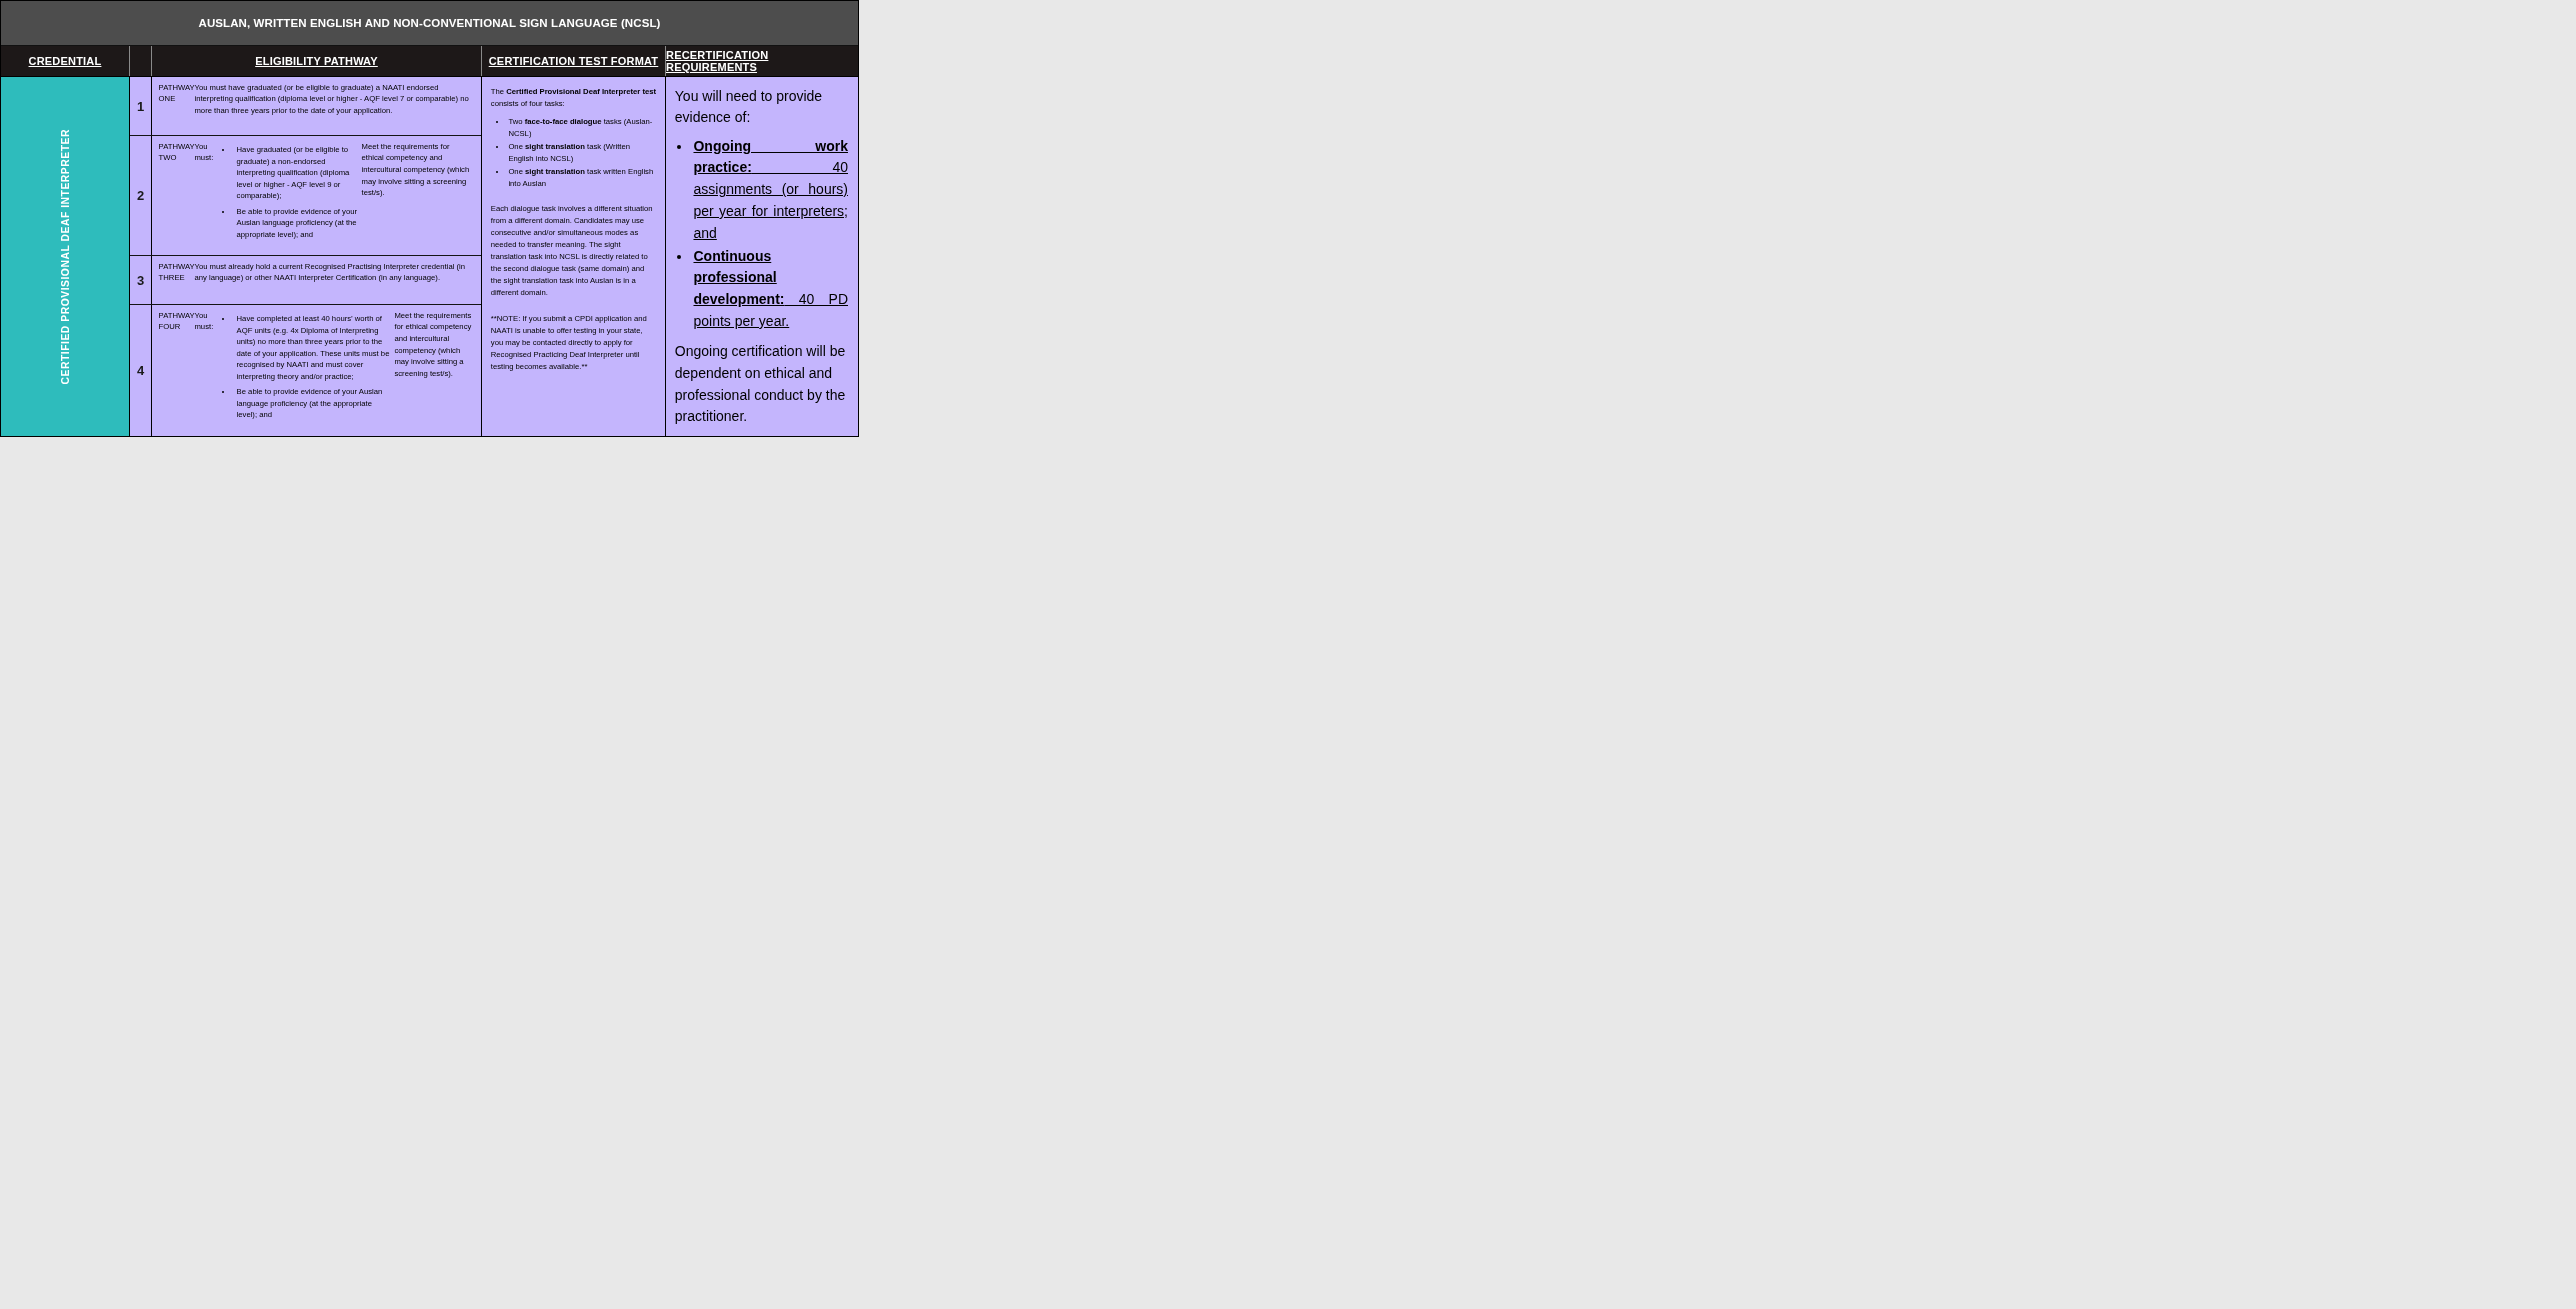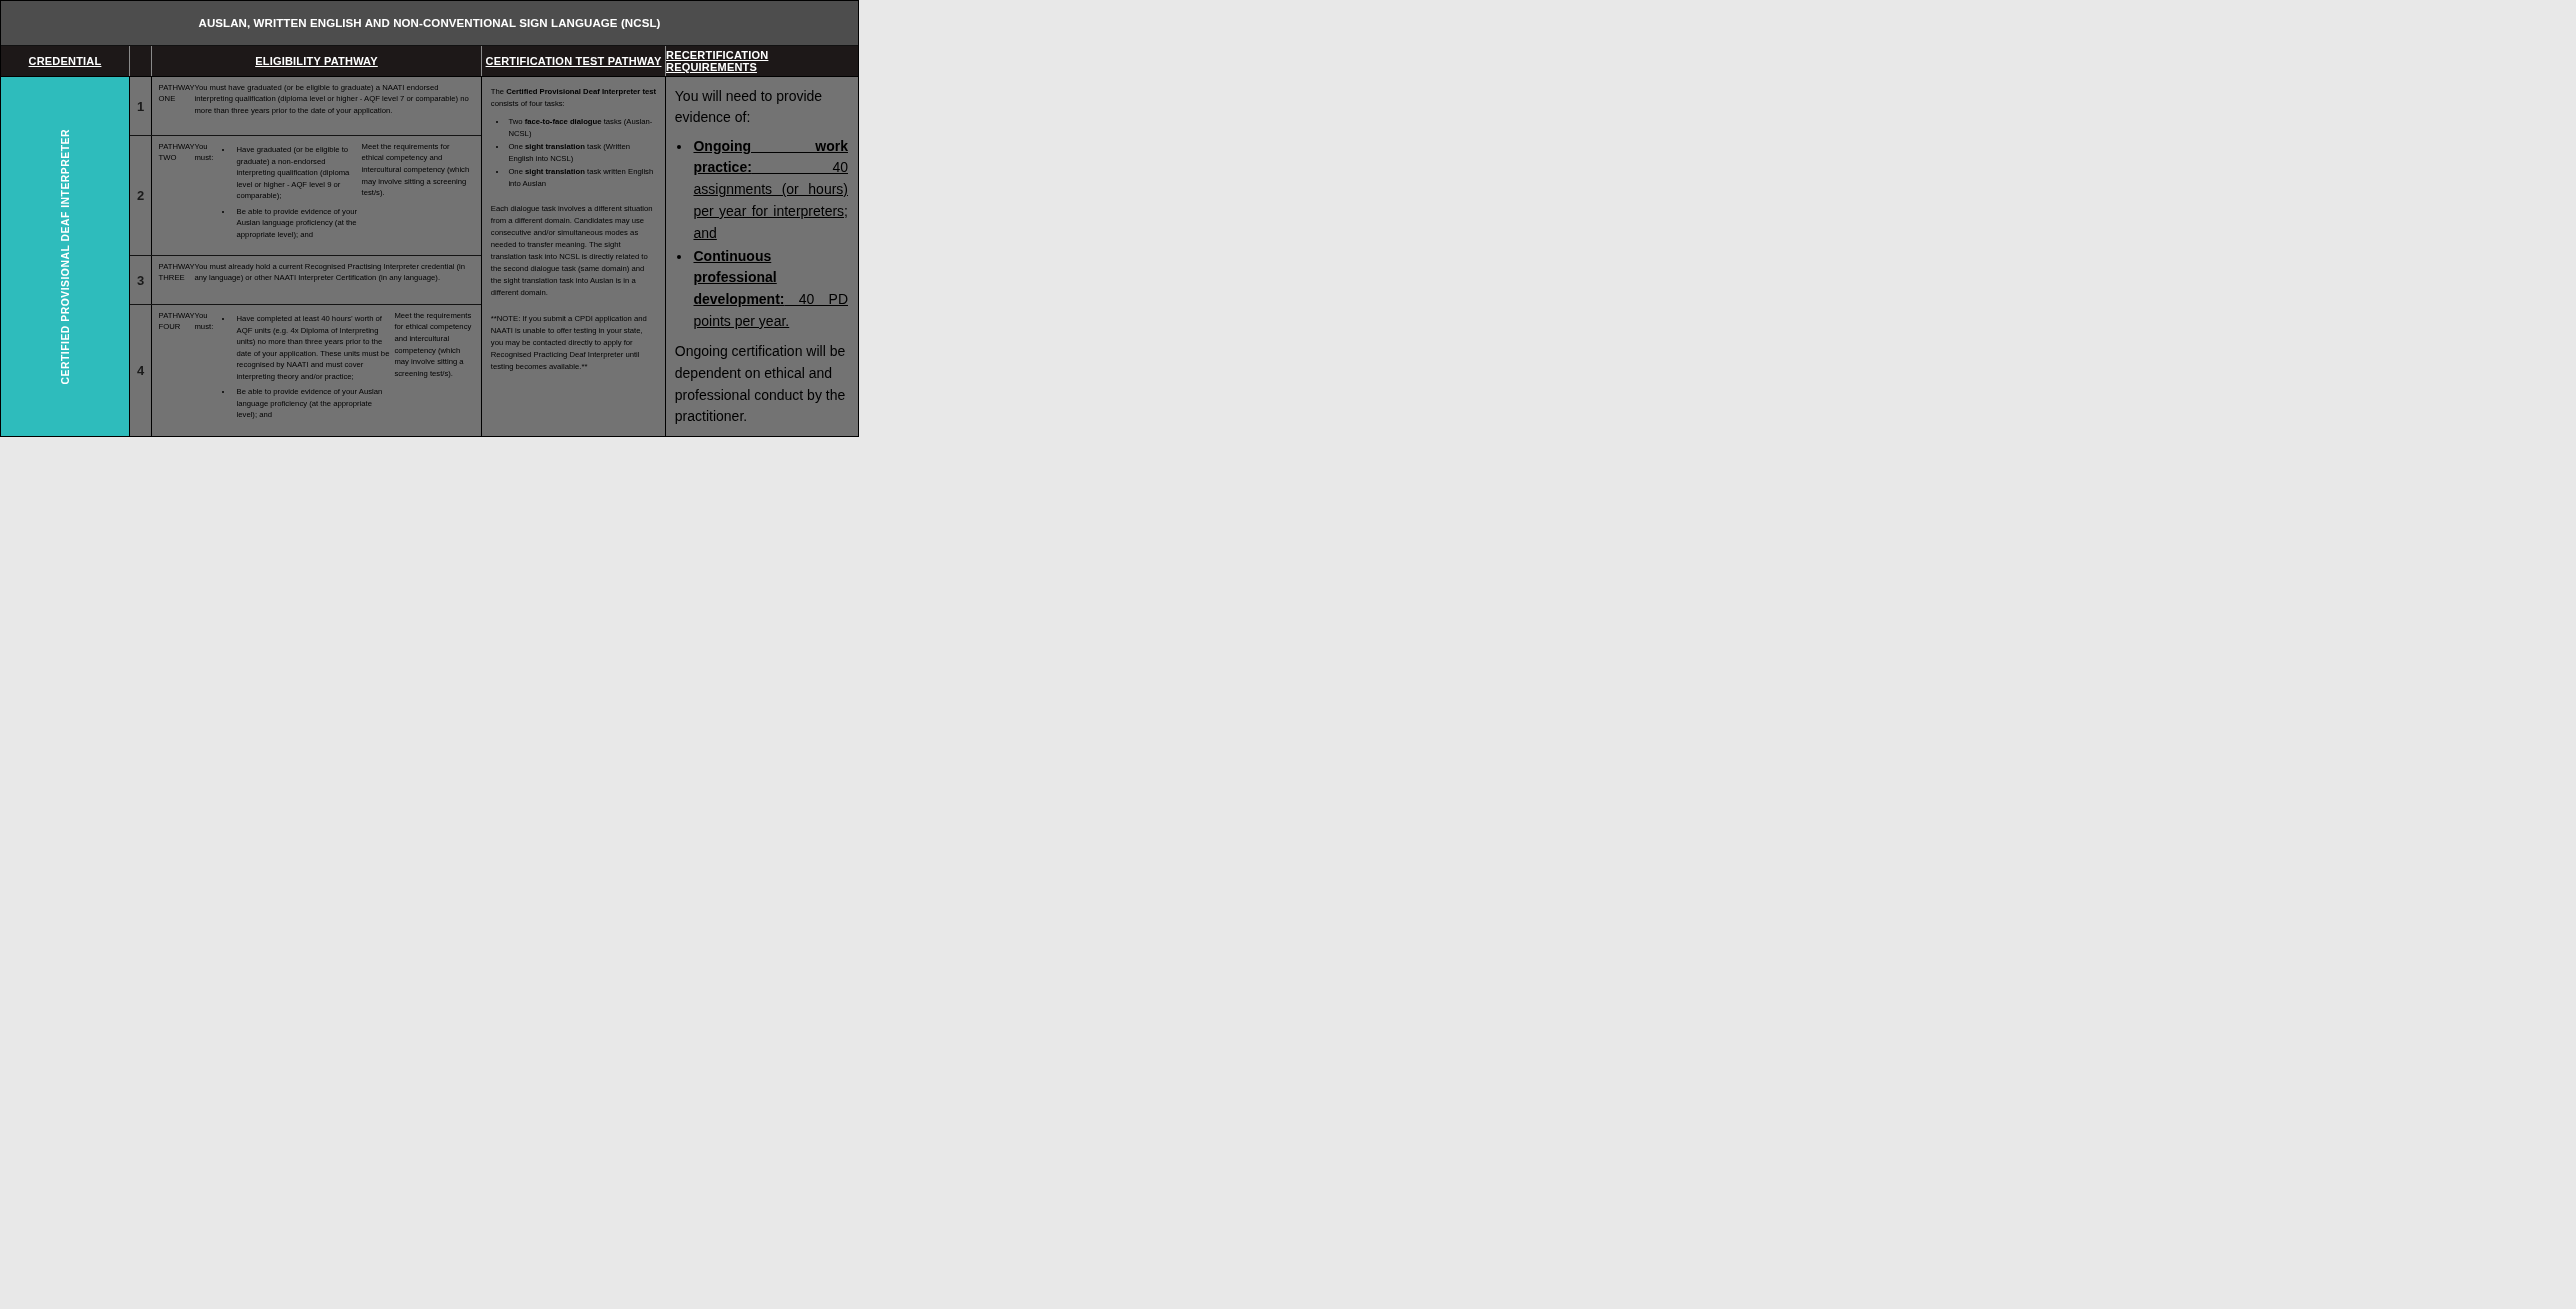--- a/index.html
+++ b/index.html
@@ -1,19 +1,19 @@
 <!DOCTYPE html>
 <html style="font-size:8.8px"><head>
 <meta charset="utf-8">
 <style>
   * { margin:0; padding:0; box-sizing:border-box; }
   html,body { background:#e8e8e8; }
   body { font-family:"Liberation Sans","DejaVu Sans",sans-serif; }
   .page {
-    width:859px; height:437px; background:#737373; position:relative;
+    width:859px; height:437px; background:#c4b5fd; position:relative;
     border:0.5px solid #000; overflow:hidden;
     display:flex; flex-direction:column;justify-content:flex-end;
   }
   
   .title-bar {
     height:45px; background:#4d4d4d; color:#fff;
     display:flex; align-items:center; justify-content:center;
     font-size:11.5px; font-weight:bold; letter-spacing:0.1px;
     border-bottom:1.6px solid #111;
     flex:0 0 auto;
@@ -93,21 +93,21 @@
 <div class="page">
 
   <div class="title-bar">
     <span>AUSLAN, WRITTEN ENGLISH AND NON-CONVENTIONAL SIGN LANGUAGE (NCSL)</span>
   </div>
 
   <div class="header-row">
     <div class="header-cell hc-credential">CREDENTIAL</div>
     <div class="header-cell hc-num"></div>
     <div class="header-cell hc-eligibility">ELIGIBILITY PATHWAY</div>
-    <div class="header-cell hc-test">CERTIFICATION TEST PATHWAY</div>
+    <div class="header-cell hc-test">CERTIFICATION TEST FORMAT</div>
     <div class="header-cell hc-recert">RECERTIFICATION REQUIREMENTS</div>
   </div>
 
   <div class="body-grid">
 
     <div class="credential-col">
       <div class="credential-text">CERTIFIED PROVISIONAL DEAF INTERPRETER</div>
     </div>
 
     <div class="pathways-col">

